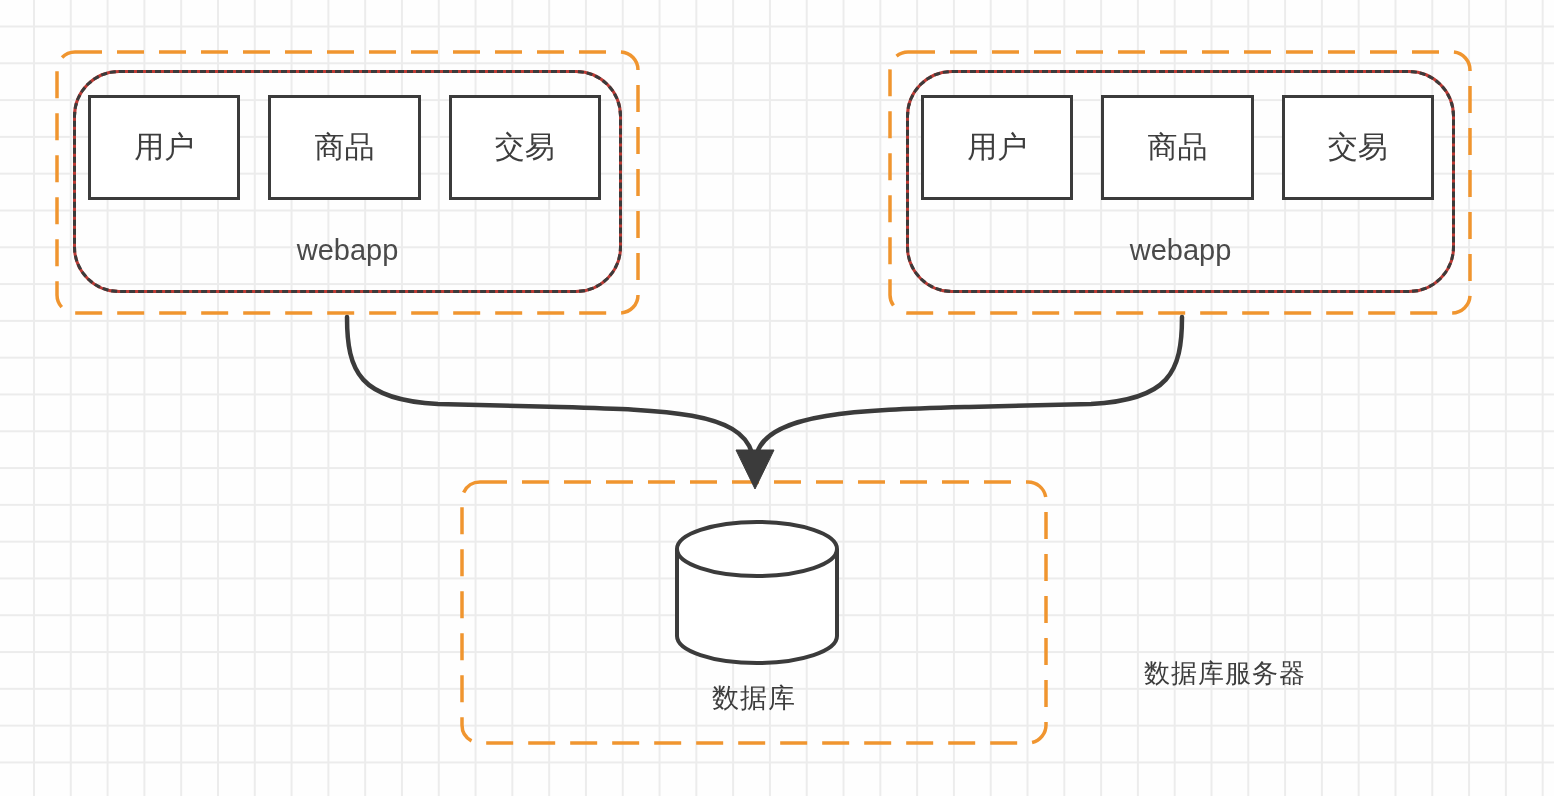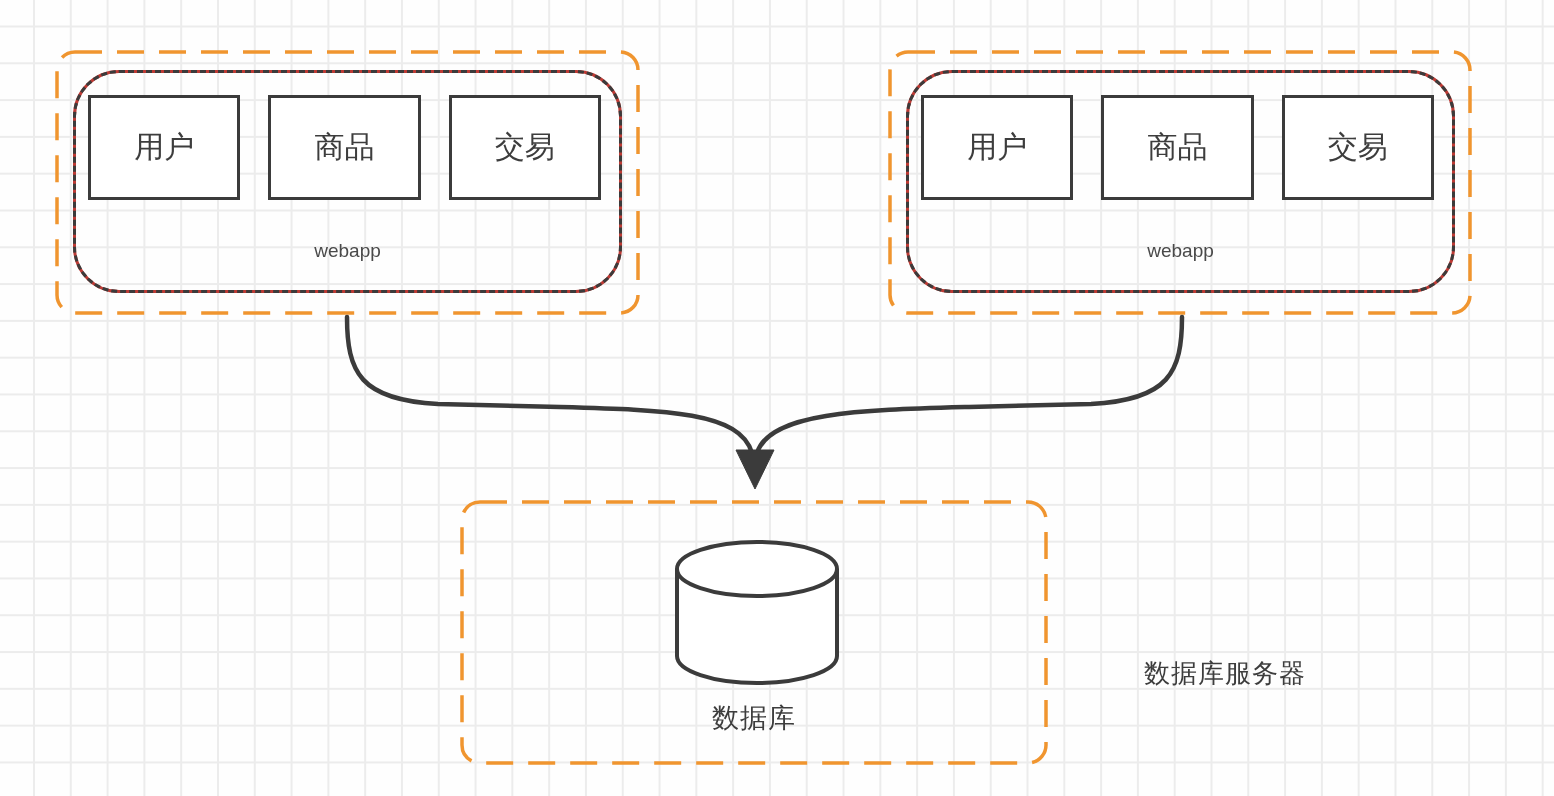--- a/index.html
+++ b/index.html
@@ -41,21 +41,21 @@
     display:flex;gap:28px;
   }
   .module{
     flex:1;background:#fff;border:3px solid var(--dark);
     display:flex;align-items:center;justify-content:center;
     font-size:30px;color:var(--text);
   }
   .webapp-label{
     position:absolute;left:0;right:0;top:142px;bottom:4px;
     display:flex;align-items:center;justify-content:center;
-    font-size:19px;color:#4a4a4a;
+    font-size:29px;color:#4a4a4a;
   }
   .floating-label{
     position:absolute;z-index:2;font-size:26px;color:var(--text);
     white-space:nowrap;letter-spacing:1px;
   }
   #arrows{position:absolute;inset:0;z-index:5;pointer-events:none;}
   #arrows path{fill:none;stroke:var(--dark);stroke-width:4.5;stroke-linecap:round;}
   #arrows polygon{fill:var(--dark);stroke:var(--dark);stroke-width:1;}
 
   .db-cylinder{position:absolute;left:212px;top:39px;}
@@ -92,21 +92,21 @@
     <div class="webapp">
       <div class="modules">
         <div class="module">用户</div>
         <div class="module">商品</div>
         <div class="module">交易</div>
       </div>
       <div class="webapp-label">webapp</div>
     </div>
   </div>
 
-  <div class="group" style="left:460px;top:500px;width:588px;height:265px;">
+  <div class="group" style="left:460px;top:480px;width:588px;height:265px;">
     <svg class="outline" width="588" height="265">
       <rect x="2" y="2" width="584" height="261" rx="18"></rect>
     </svg>
     <svg class="db-cylinder" width="170" height="152" viewBox="0 0 170 152">
       <path d="M 5 30 L 5 117 A 80 27 0 0 0 165 117 L 165 30"></path>
       <ellipse cx="85" cy="30" rx="80" ry="27"></ellipse>
     </svg>
     <div class="db-node-label">数据库</div>
   </div>
   <div class="floating-label" style="left:1144px;top:628px;margin-top:28px;">数据库服务器</div>

